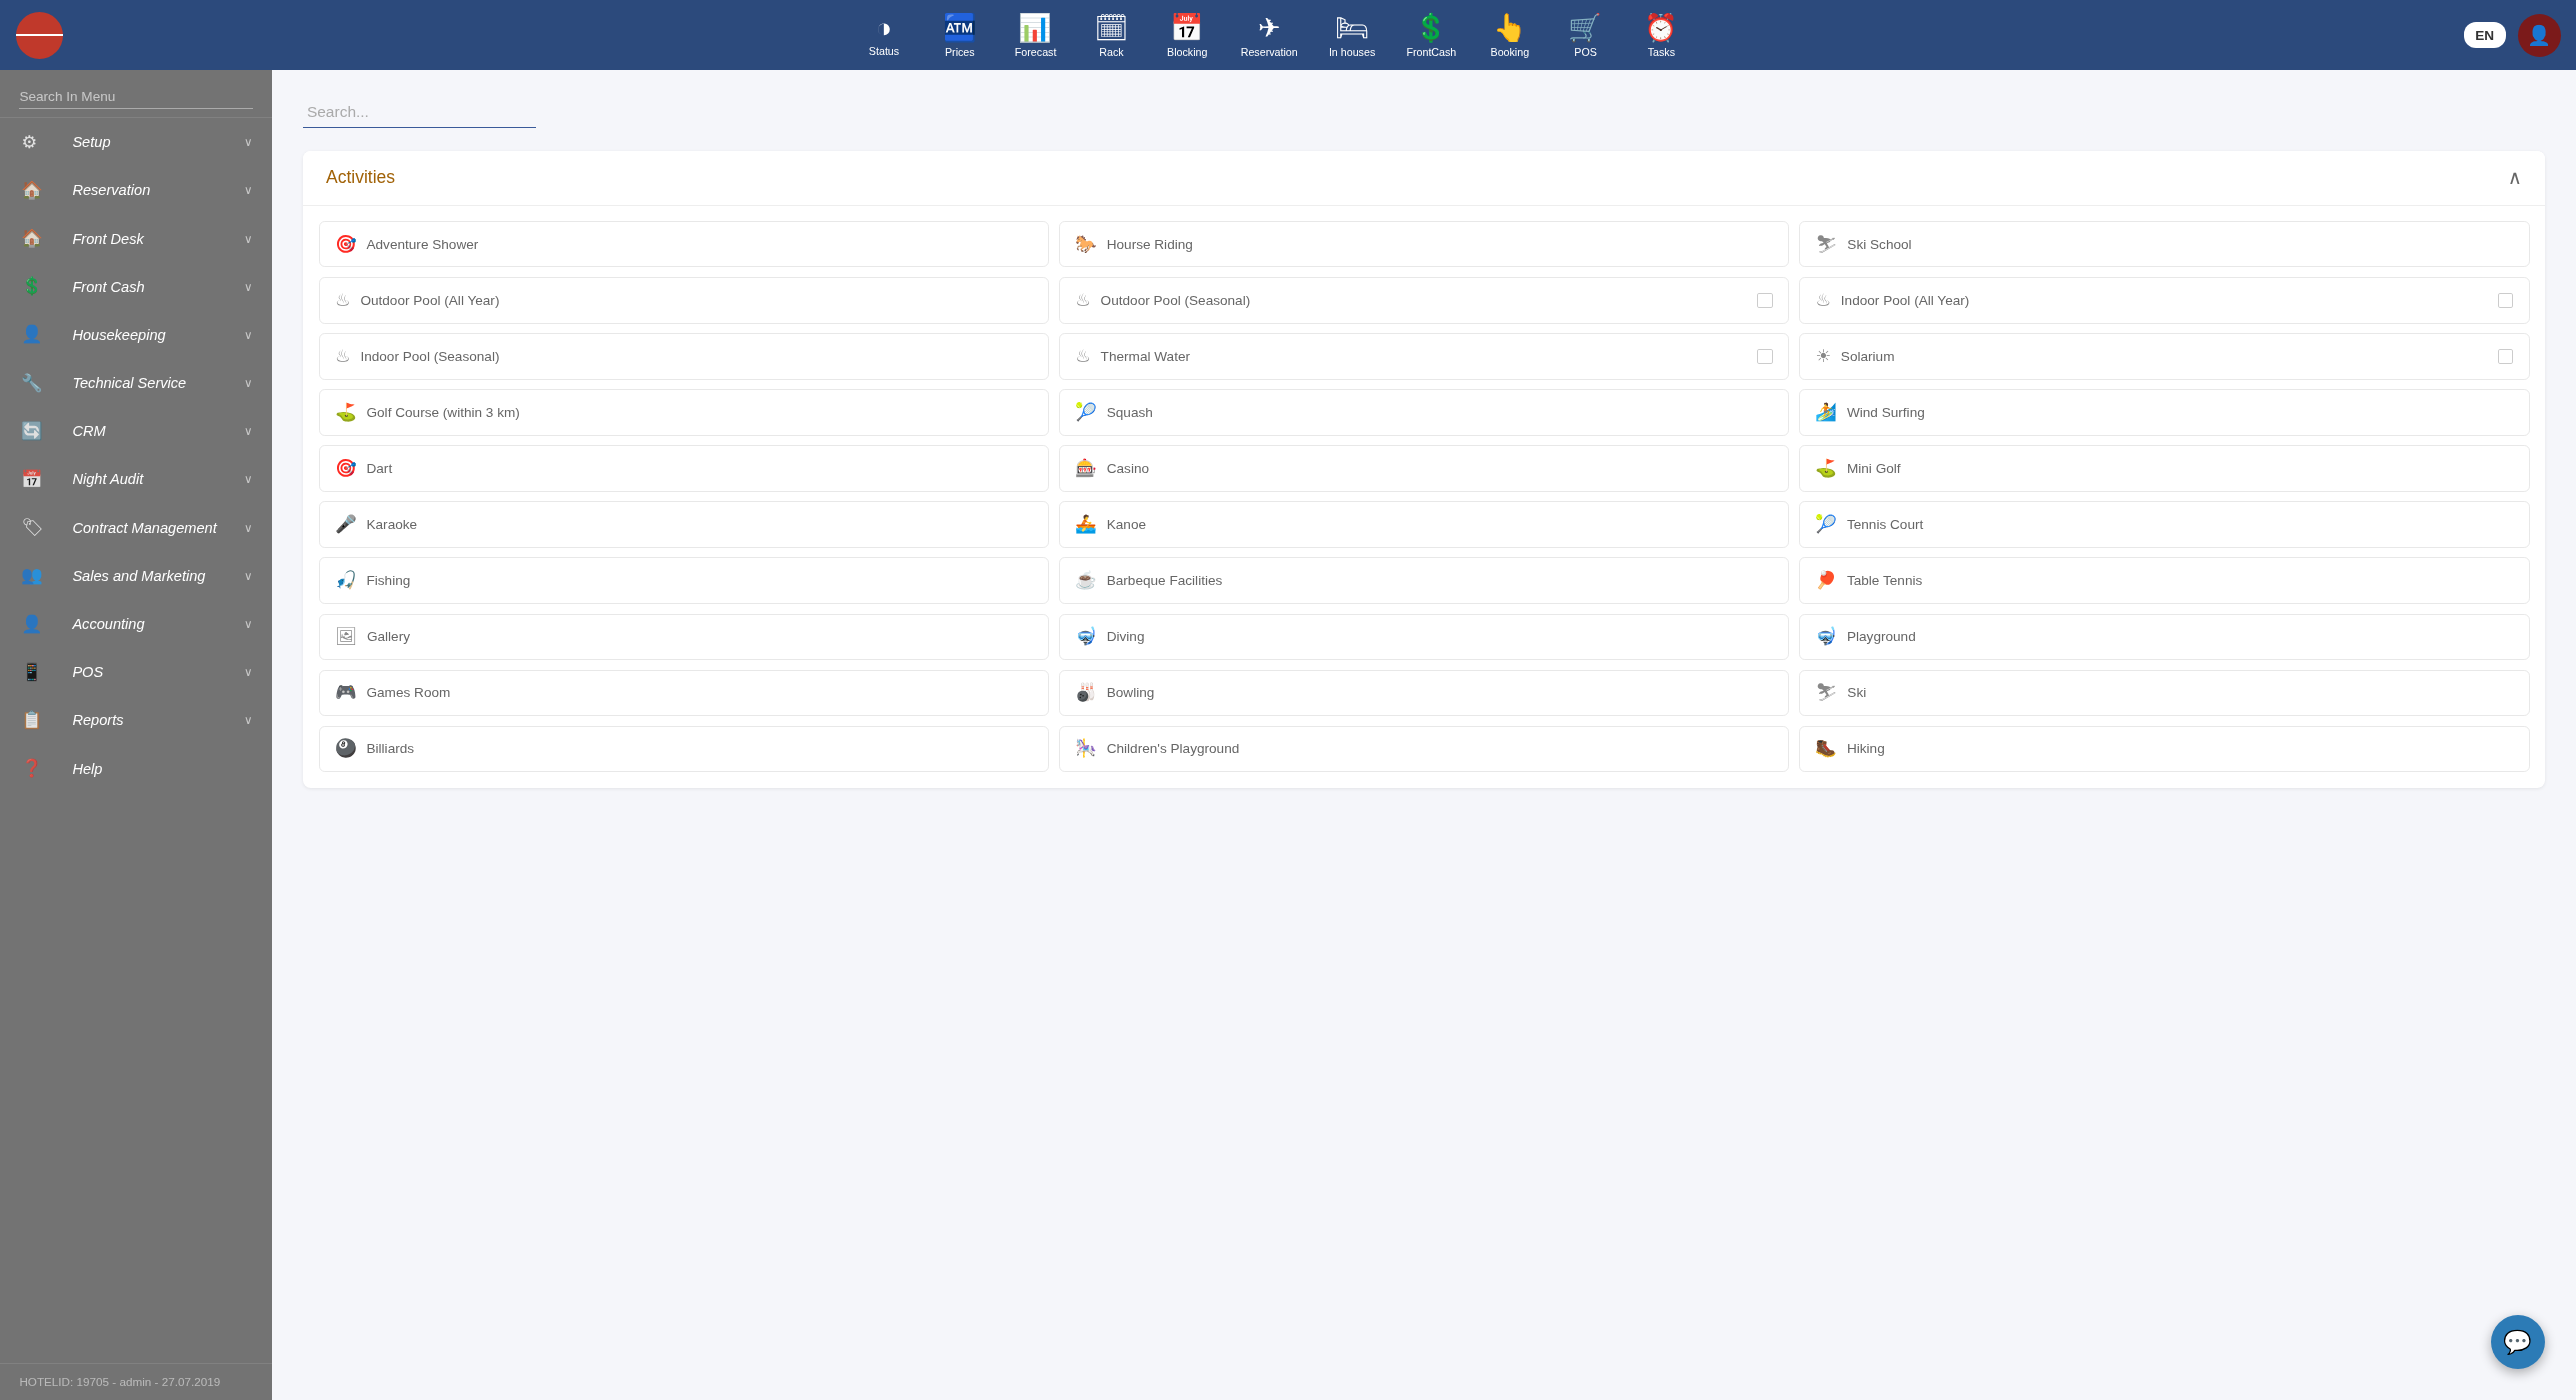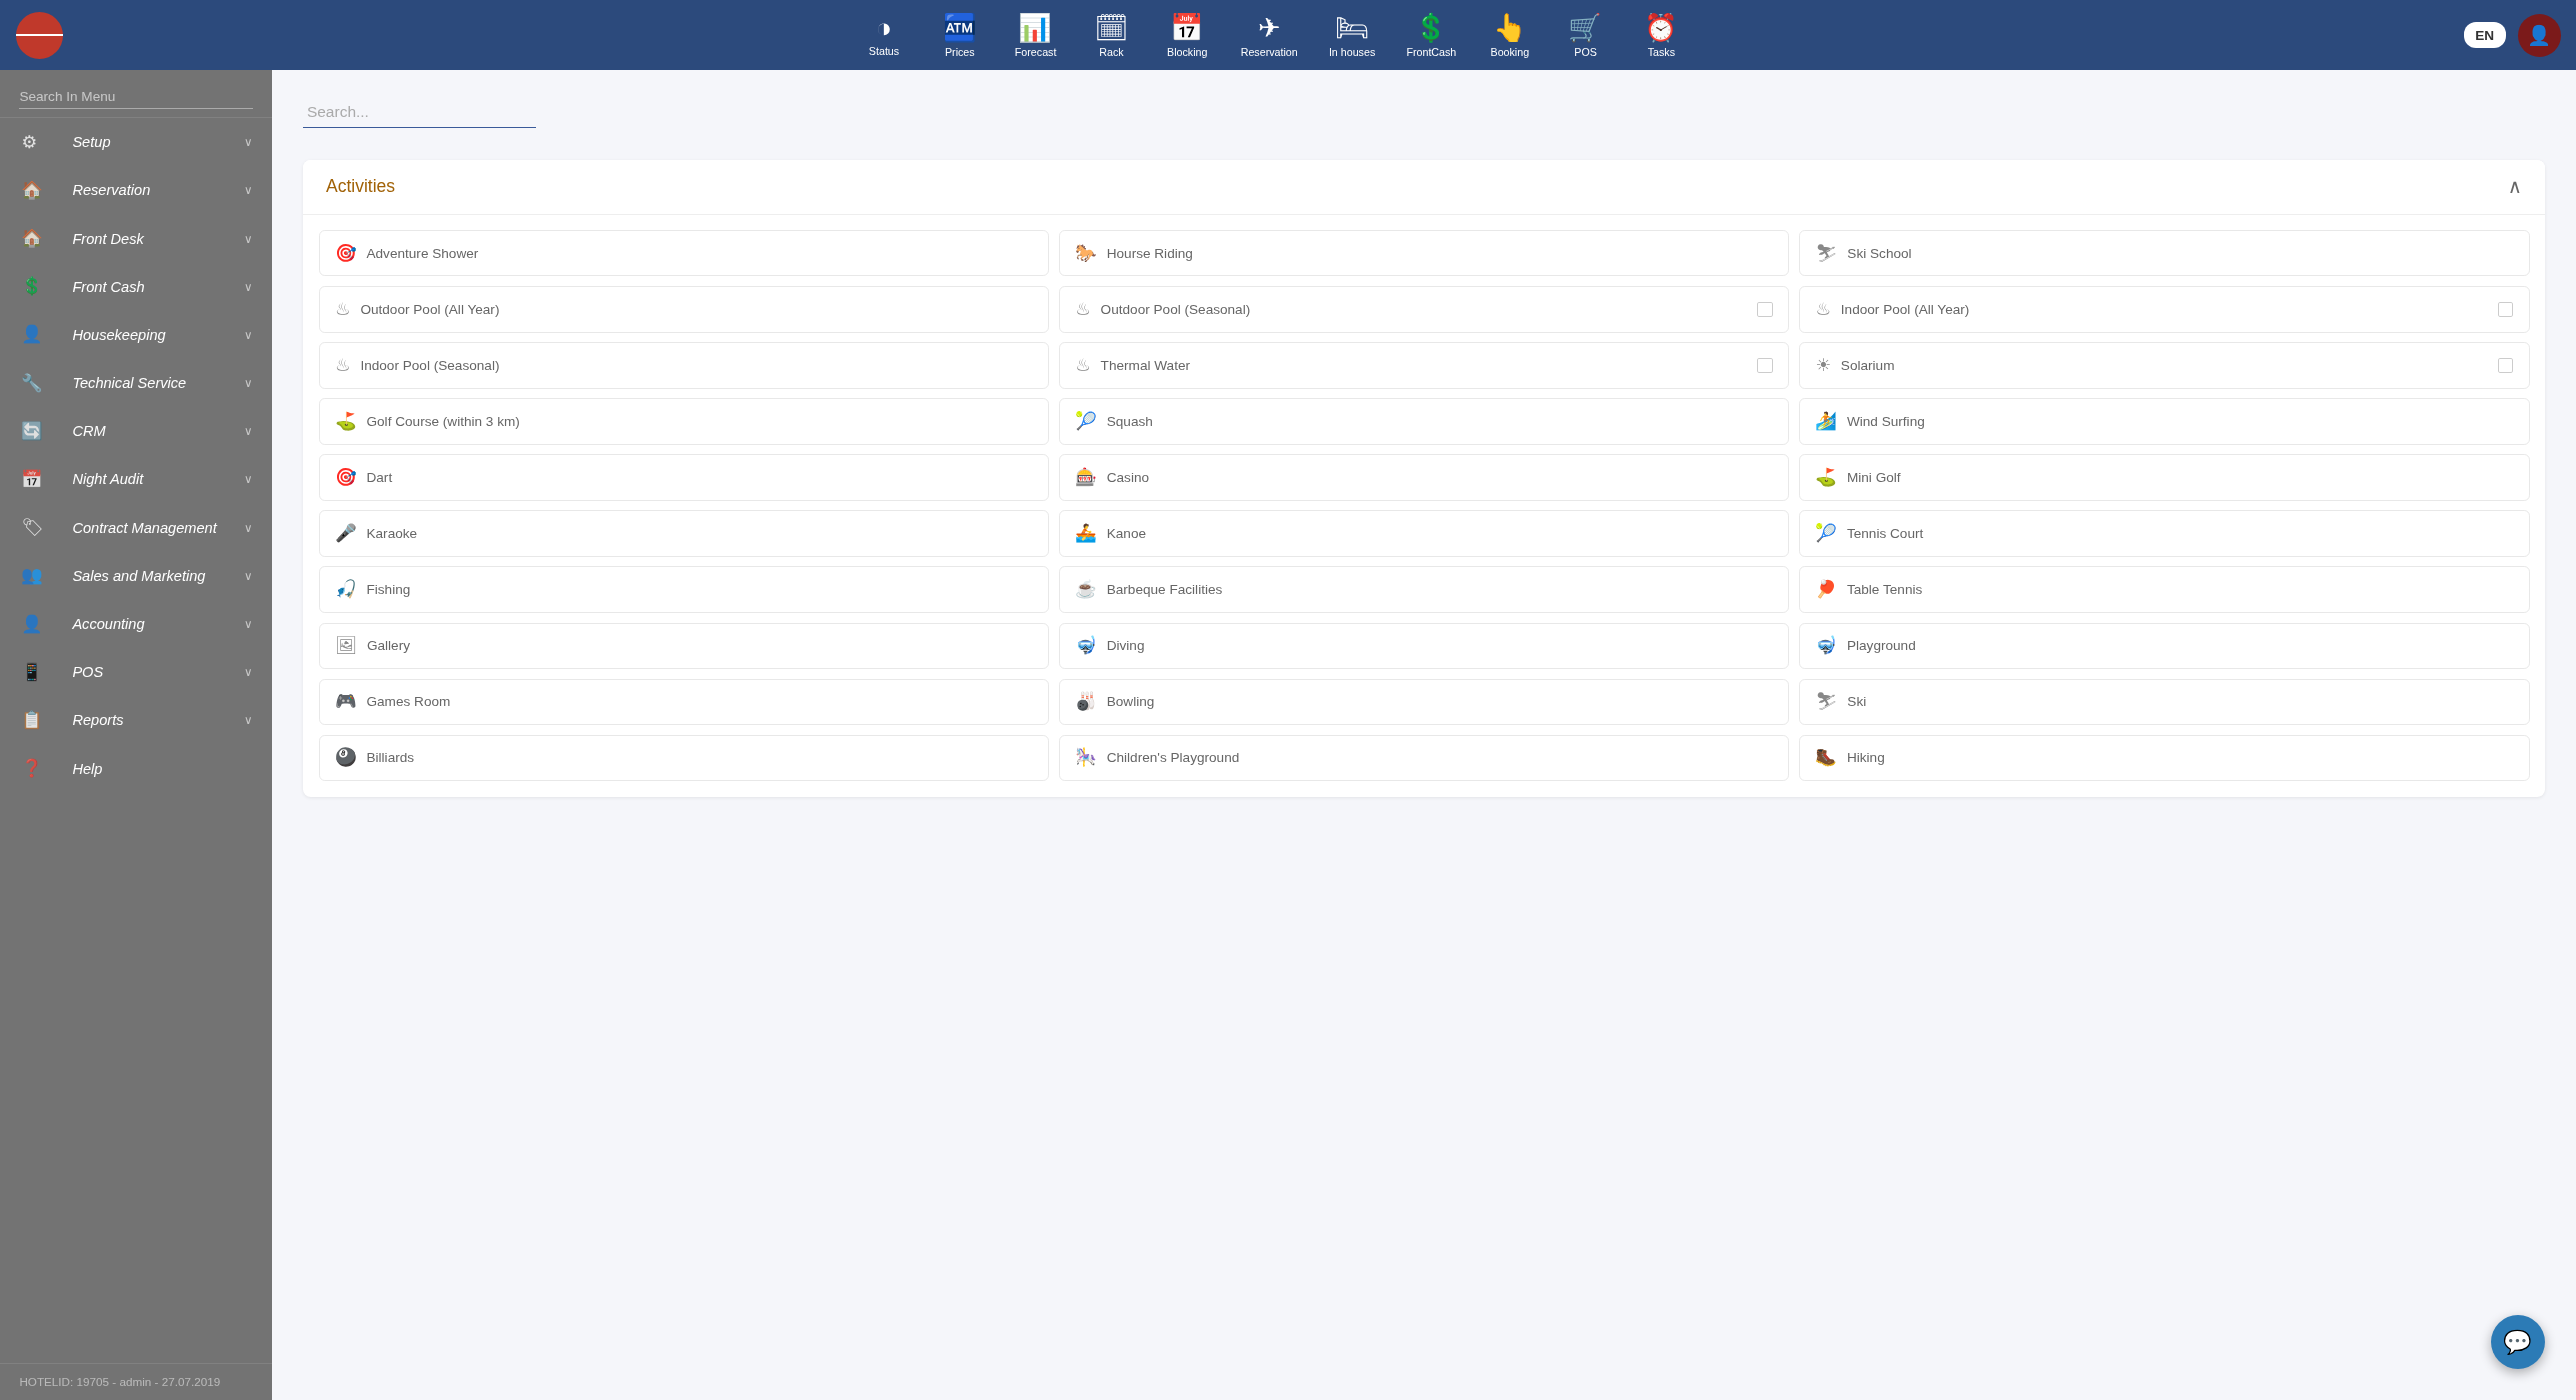--- a/index.html
+++ b/index.html
@@ -143,21 +143,21 @@
     .page-header h1 { font-size: 27px; font-weight: 600; }
     .content-body {
       flex: 1;
       overflow-y: auto;
       padding: 27px 31px;
       background: #f5f6fa;
     }
 
     
     .search-bar-wrap {
-      margin-bottom: 32px;
+      margin-bottom: 23px;
     }
     .search-bar-wrap input {
       border: none;
       border-bottom: 1.9px solid #3a5a99;
       background: transparent;
       font-size: 15.5px;
       padding: 5.8px 3.9px;
       width: 233px;
       outline: none;
       color: #555;

